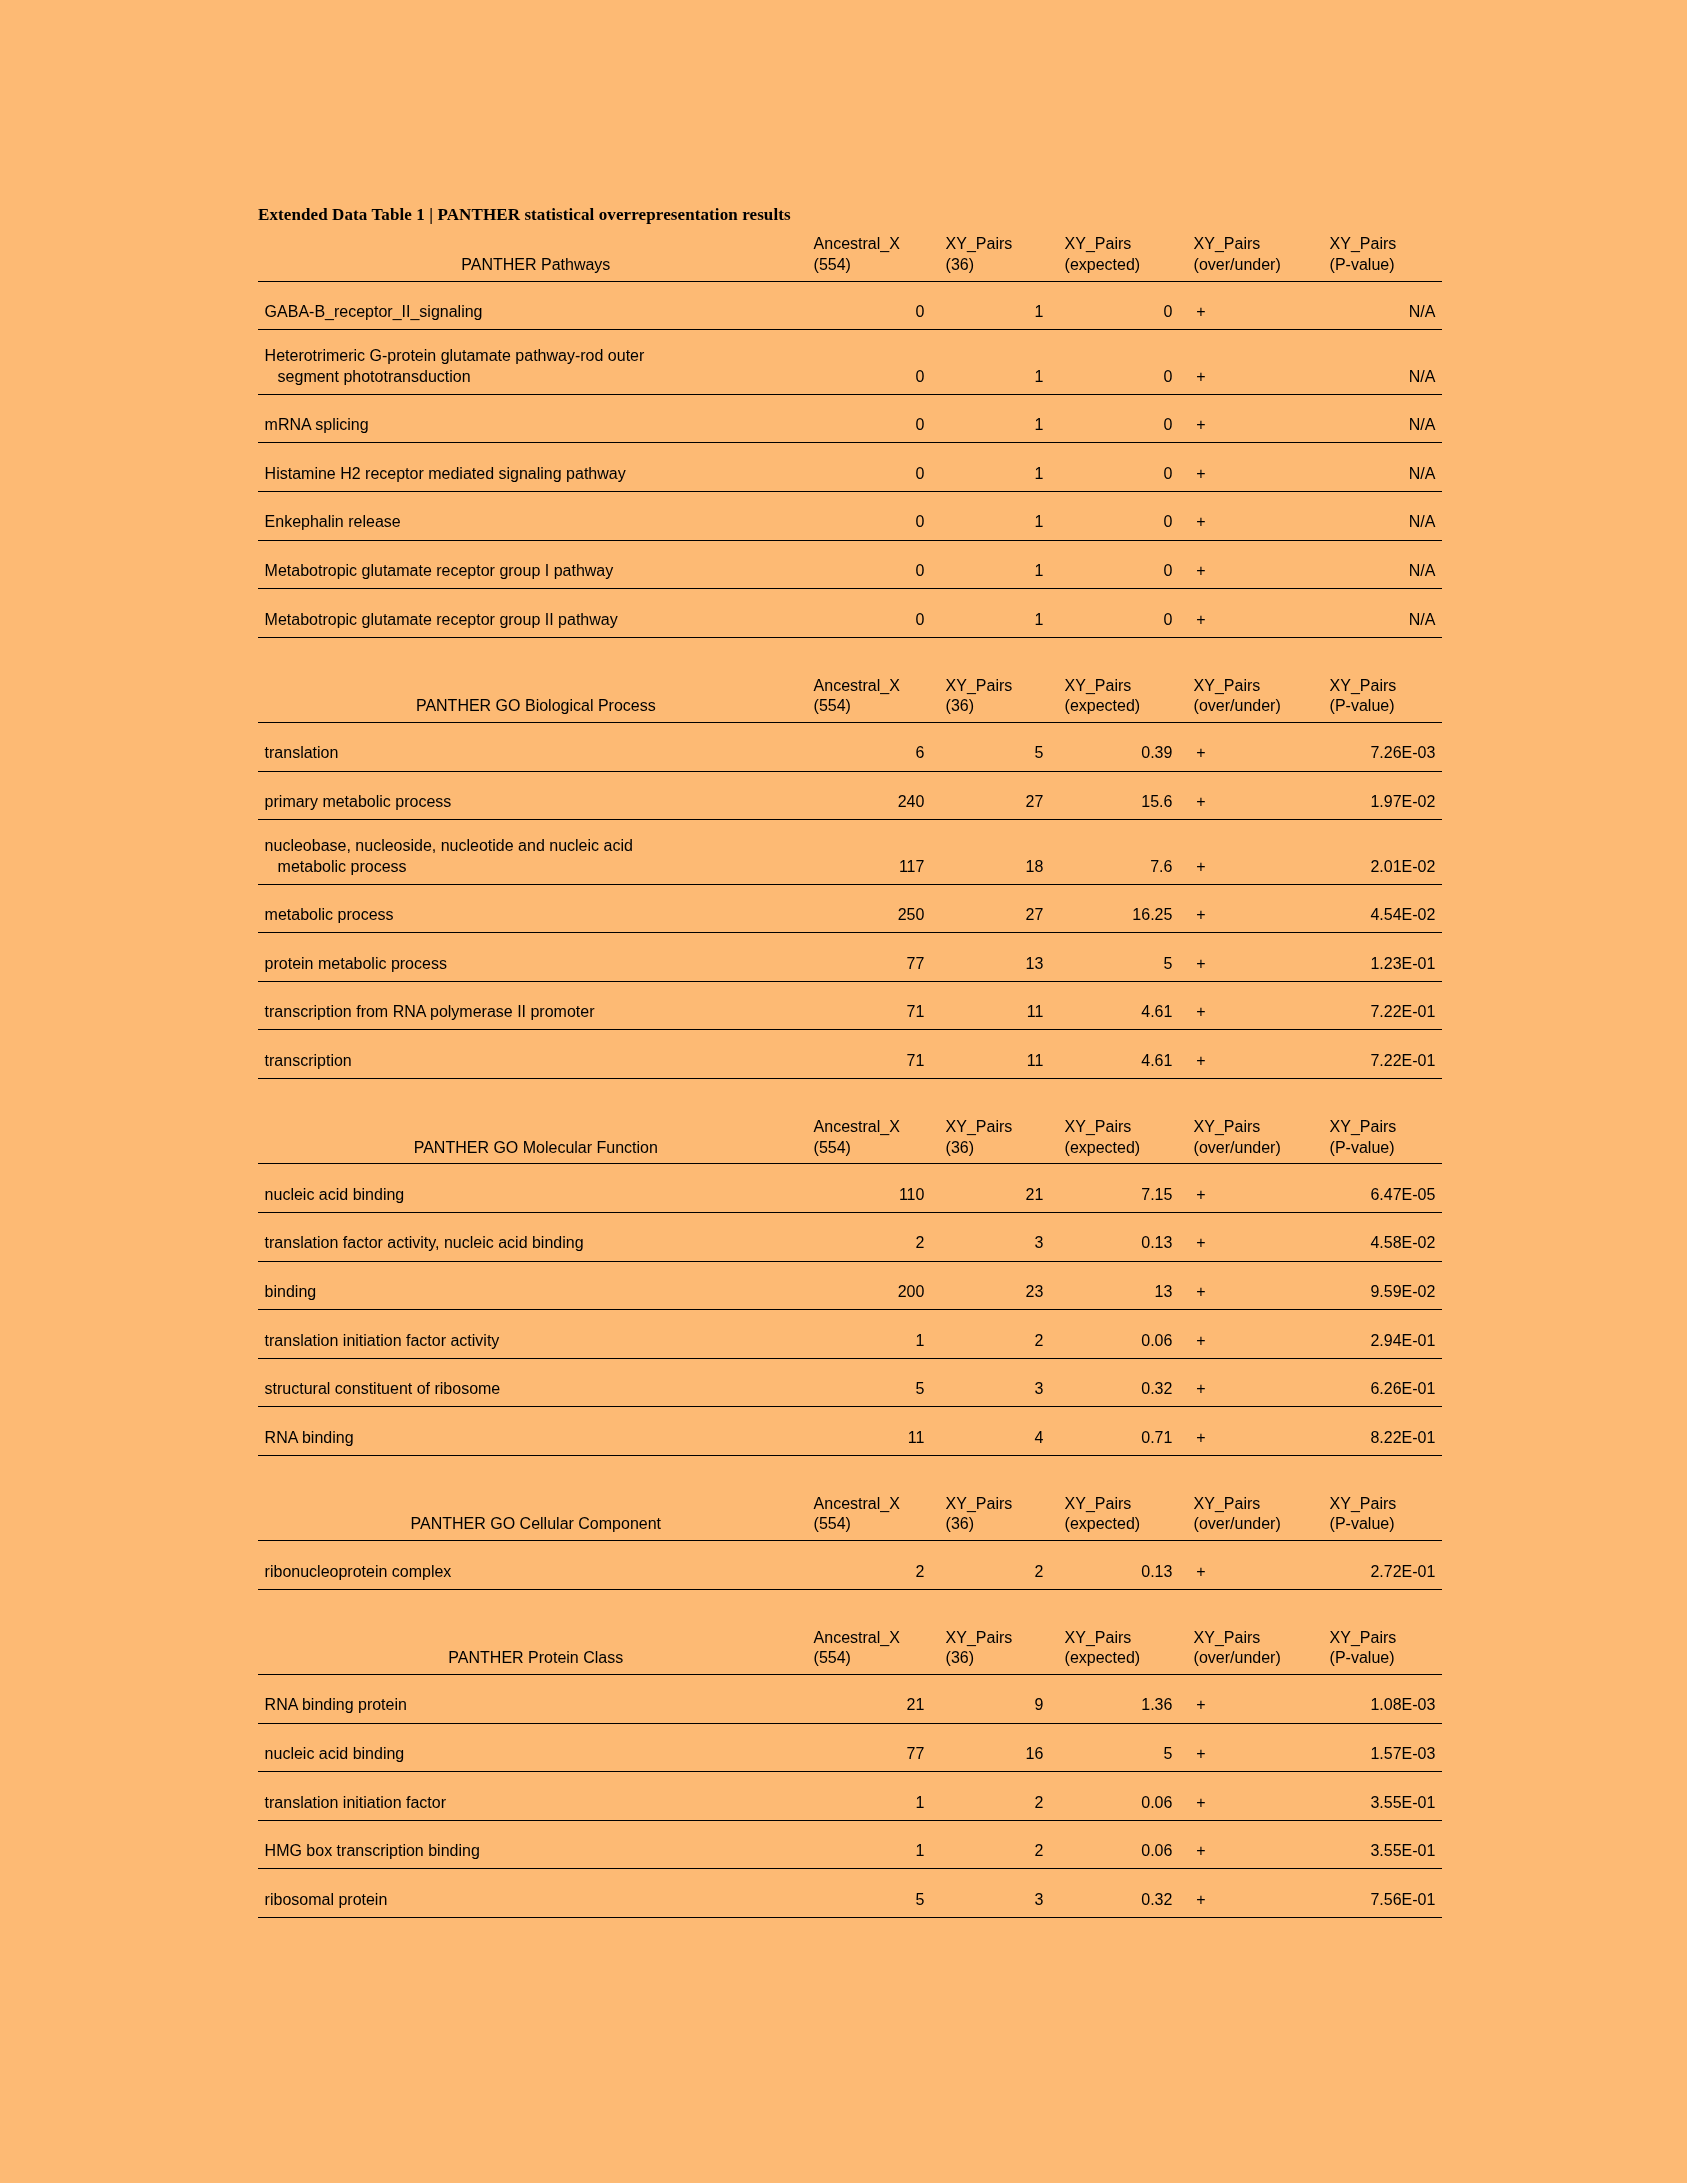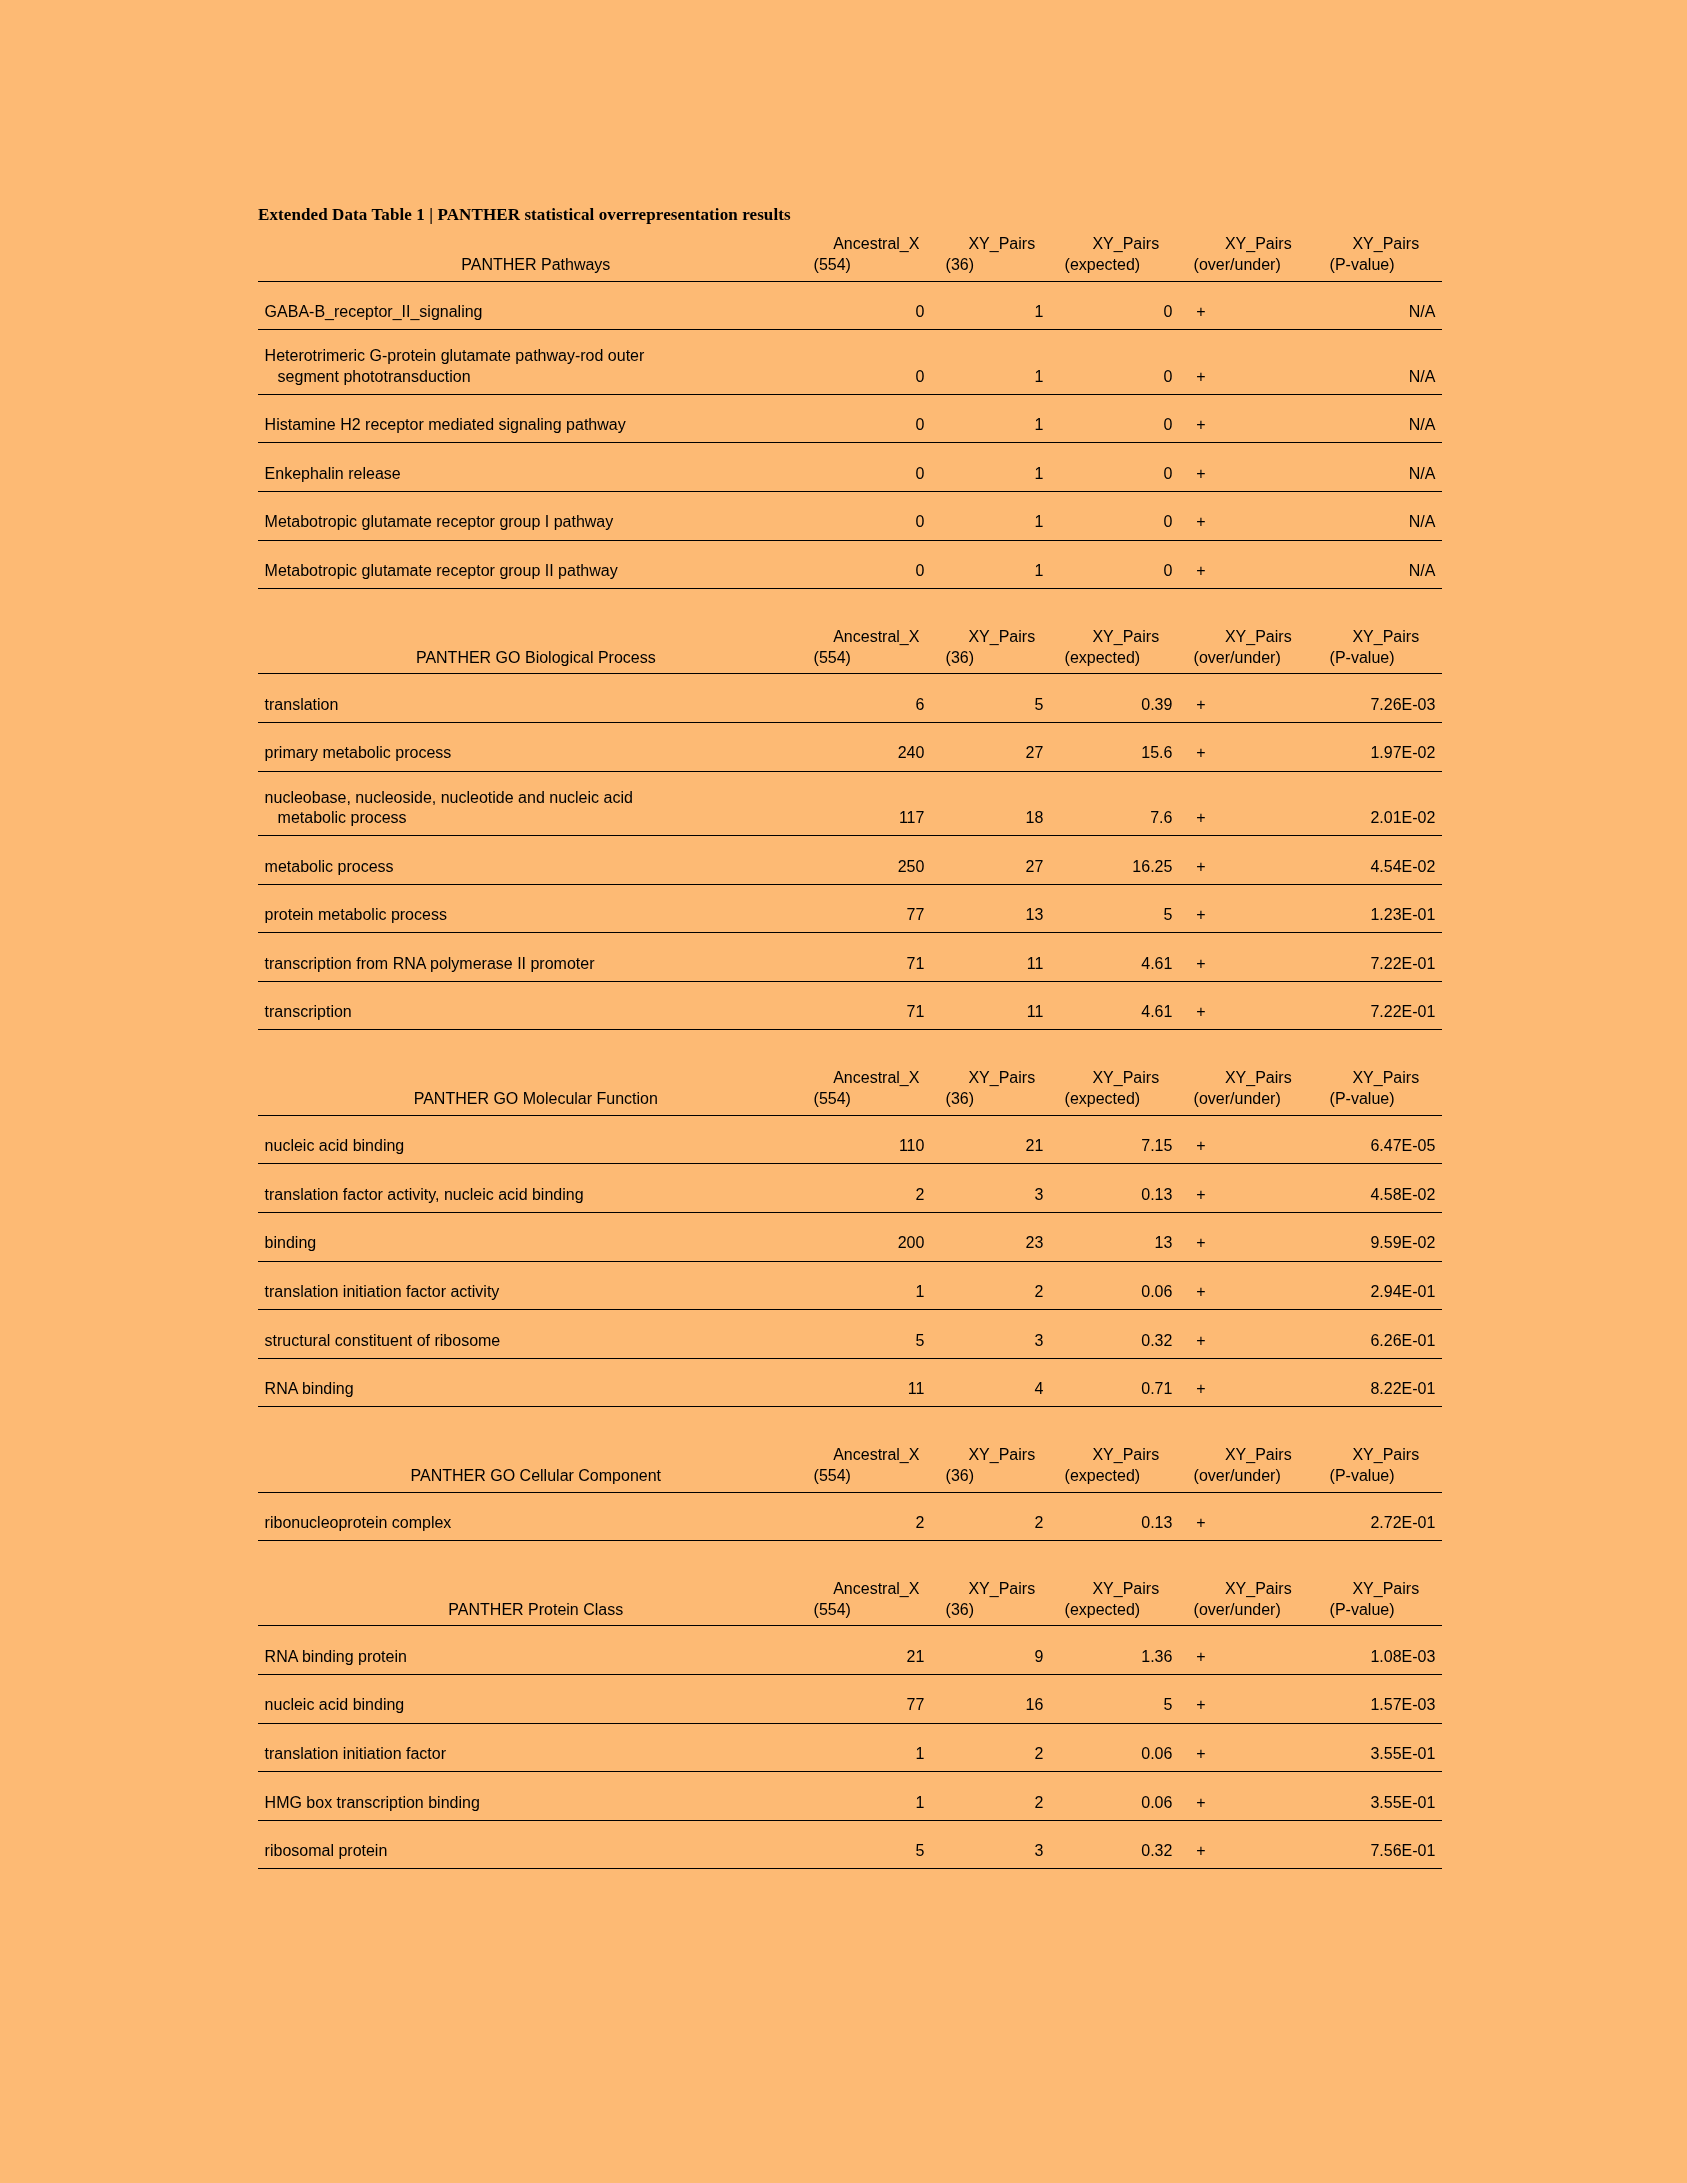--- a/index.html
+++ b/index.html
@@ -64,21 +64,21 @@
   }
   thead th.head-label {
     text-align: center;
     padding-left: 6.6px;
     margin-left: 8px;
   }
   thead th.head-col {
     text-align: left;
     padding-left: 6.6px;
   }
-  thead th .hl1 { display: block; text-align: center; }
+  thead th .hl1 { display: block; }
   thead th .hl2 { display: block; }
 
   tbody td {
     height: 41px;
     border-bottom: 0.7px solid #000;
   }
   tbody tr:last-child td {
     border-bottom: 1.3px solid #000;
   }
   tbody td.label {
@@ -158,20 +158,30 @@
               <td class="num">0</td>
               <td class="num">1</td>
               <td class="num">0</td>
               <td class="sign">+</td>
               <td class="pval">N/A</td>
             </tr>
             <tr class="two-line">
               <td class="label">
                 <span class="l1">Heterotrimeric G-protein glutamate pathway-rod outer</span>
                 <span class="l2">segment phototransduction</span>
+              </td>
+              <td class="num">0</td>
+              <td class="num">1</td>
+              <td class="num">0</td>
+              <td class="sign">+</td>
+              <td class="pval">N/A</td>
+            </tr>
+            <tr>
+              <td class="label">
+                <span class="l1">mRNA splicing</span>
               </td>
               <td class="num">0</td>
               <td class="num">1</td>
               <td class="num">0</td>
               <td class="sign">+</td>
               <td class="pval">N/A</td>
             </tr>
             <tr>
               <td class="label">
                 <span class="l1">Histamine H2 receptor mediated signaling pathway</span>

